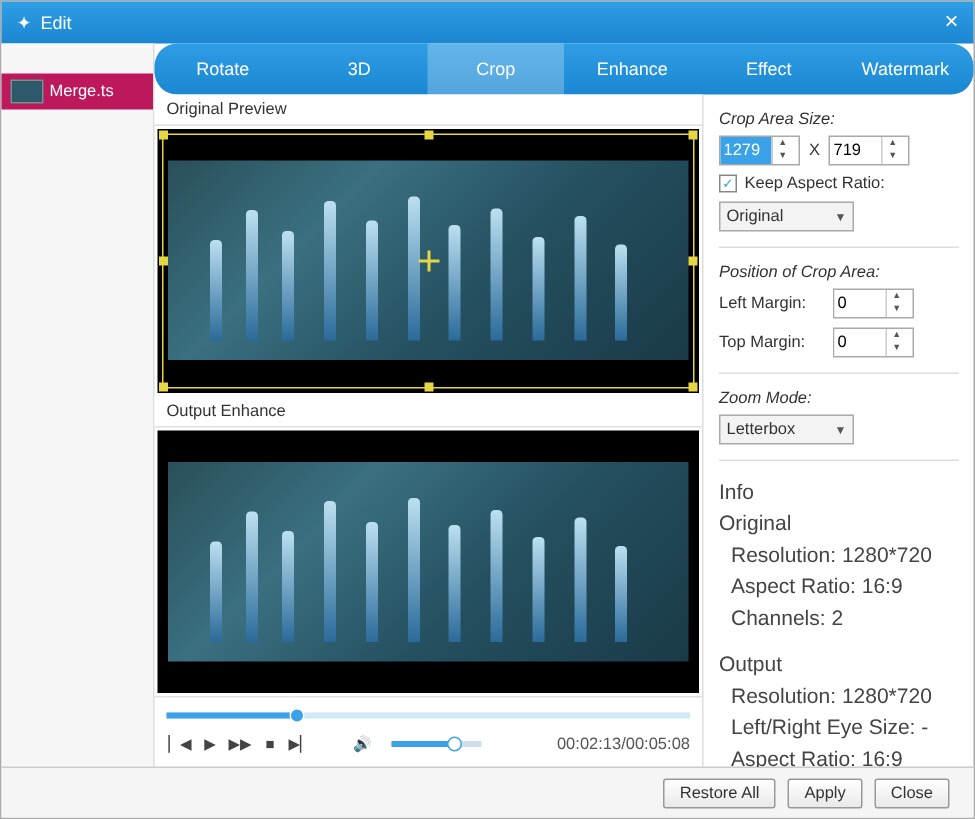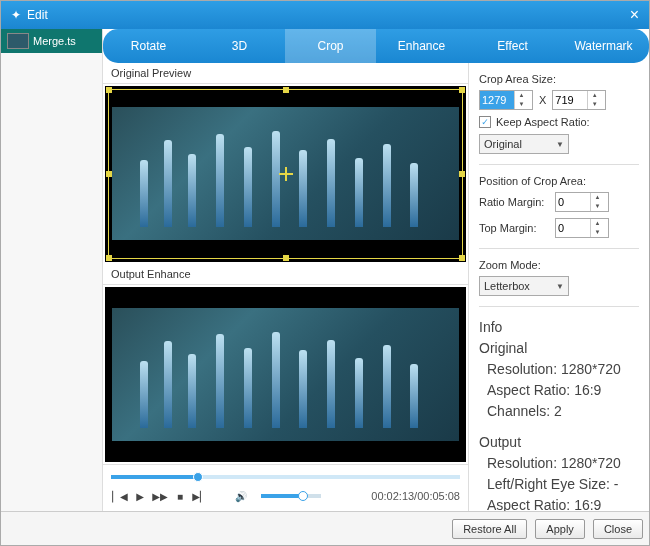--- a/index.html
+++ b/index.html
@@ -3,21 +3,21 @@
 <meta charset="utf-8">
 <style>
   * { box-sizing: border-box; margin: 0; padding: 0; }
   body { font-family: "Segoe UI", Tahoma, sans-serif; font-size: 11px; color: #333; background: #fff; width: 650px; height: 546px; overflow: hidden; }
   .window { width: 650px; height: 546px; display: flex; flex-direction: column; border: 1px solid #aaa; }
   .titlebar { height: 28px; background: linear-gradient(#2e9ee5,#1b86d1); color: #fff; display: flex; align-items: center; padding: 0 10px; font-size: 12px; font-weight: 500; }
   .titlebar .close { margin-left: auto; font-size: 16px; }
   .body { flex: 1; display: flex; min-height: 0; }
   .sidebar { width: 102px; background: #f7f7f7; border-right: 1px solid #ddd; }
   .side-item { display: flex; align-items: center; gap: 4px; padding: 4px 6px; font-size: 11px; }
-  .side-item.selected { background: #0f766e; color: #fff; }
+  .side-item.selected { background: #be185d; color: #fff; margin-top: 20px; }
   .thumb { width: 22px; height: 16px; background: #2d5a6a; border: 1px solid #888; flex-shrink: 0; }
   .thumb2 { background: #3a6a7a; }
   .main { flex: 1; display: flex; flex-direction: column; min-height: 0; }
   .tabs { height: 34px; background: linear-gradient(#2f9de4,#1a87d2); display: flex; border-radius: 15px; }
   .tab { flex: 1; display: flex; align-items: center; justify-content: center; color: #fff; font-size: 12px; }
   .tab.active { background: rgba(255,255,255,0.25); }
   .content { flex: 1; display: flex; min-height: 0; }
   .left { flex: 1; display: flex; flex-direction: column; border-right: 1px solid #ddd; min-width: 0; }
   .preview-label { padding: 4px 8px; font-size: 11px; background: #fff; border-bottom: 1px solid #e0e0e0; }
   .preview-box { flex: 1; background: #000; position: relative; margin: 2px; }
@@ -37,37 +37,37 @@
   .seek { width: 100%; height: 4px; background: #d0e8f7; position: relative; margin: 4px 0 8px; }
   .seek-prog { position:absolute; left:0; top:0; bottom:0; width:25%; background:#3aa2e8; }
   .seek-thumb { position:absolute; top:-3px; left:25%; width:10px; height:10px; border-radius:50%; background:#3aa2e8; border:1px solid #fff; margin-left:-5px; }
   .ctrl-row { display:flex; align-items:center; gap:2px; }
   .pbtn { width:18px; height:18px; display:flex; align-items:center; justify-content:center; font-size:10px; color:#444; }
   .vol { width:60px; height:4px; background:#d0e0ea; position:relative; margin:0 8px; }
   .vol-prog{position:absolute;left:0;top:0;bottom:0;width:70%;background:#3aa2e8;}
   .vol-thumb{position:absolute;top:-3px;left:70%;width:10px;height:10px;border-radius:50%;background:#fff;border:1px solid #3aa2e8;margin-left:-5px;}
   .time { margin-left:auto; font-size:11px; color:#555; }
   .right { width: 180px; padding: 10px 10px; overflow:auto; }
-  .field-label { margin-bottom: 5px; }
+  .field-label { margin-bottom: 5px; font-style: italic; }
   .spin-row { display:flex; align-items:center; gap:6px; margin-bottom:6px; }
   .spin { display:flex; border:1px solid #aaa; width:54px; height:20px; background:#fff; }
   .spin input { border:none; width:34px; padding:0 2px; font-size:11px; outline:none; }
   .spin .arrows { width:14px; display:flex; flex-direction:column; border-left:1px solid #ccc; }
   .spin .arrows div { flex:1; font-size:6px; text-align:center; line-height:8px; color:#555; }
   .spin.sel input { background:#3aa2e8; color:#fff; }
   .chk-row { display:flex; align-items:center; gap:5px; margin: 4px 0 6px 0; }
   .chk { width:12px; height:12px; border:1px solid #888; display:flex; align-items:center; justify-content:center; font-size:9px; color:#3aa2e8; background:#fff; }
   .select { display:flex; align-items:center; border:1px solid #aaa; background:#f3f3f3; height:20px; width:90px; padding:0 4px; font-size:11px; }
   .select .chev { margin-left:auto; font-size:8px; color:#555; }
   .hr { border-top:1px solid #ddd; margin: 10px 0; }
   .info-block { font-size:14px; line-height:1.5; color:#444; }
   .info-block .sub { margin-left:8px; }
   .restore-def { margin-top:10px; display:flex; justify-content:flex-end; }
   .btn { border:1px solid #999; background:linear-gradient(#fff,#e9e9e9); padding:3px 10px; font-size:11px; border-radius:2px; }
-  .footer { height: 34px; border-top:1px solid #ccc; display:flex; align-items:center; justify-content:flex-end; gap:8px; padding:0 6px; background:#f5f5f5; }
+  .footer { height: 34px; border-top:1px solid #ccc; display:flex; align-items:center; justify-content:flex-end; gap:8px; padding:0 16px; background:#f5f5f5; }
 </style>
 </head>
 <body>
 <div class="window">
   <div class="titlebar">
     <span style="margin-right:6px;">✦</span>
     <span>Edit</span>
     <span class="close">×</span>
   </div>
   <div class="body">
@@ -191,21 +191,21 @@
             <div class="chk">✓</div>
             <span>Keep Aspect Ratio:</span>
           </div>
           <div class="select">
             <span>Original</span>
             <span class="chev">▼</span>
           </div>
           <div class="hr"></div>
           <div class="field-label">Position of Crop Area:</div>
           <div class="spin-row">
-            <span style="width:70px">Ratio Margin:</span>
+            <span style="width:70px">Left Margin:</span>
             <div class="spin">
               <input value="0" style="">
               <div class="arrows">
                   <div>▲</div>
                   <div>▼</div>
                 </div>
             </div>
           </div>
           <div class="spin-row">
             <span style="width:70px">Top Margin:</span>

